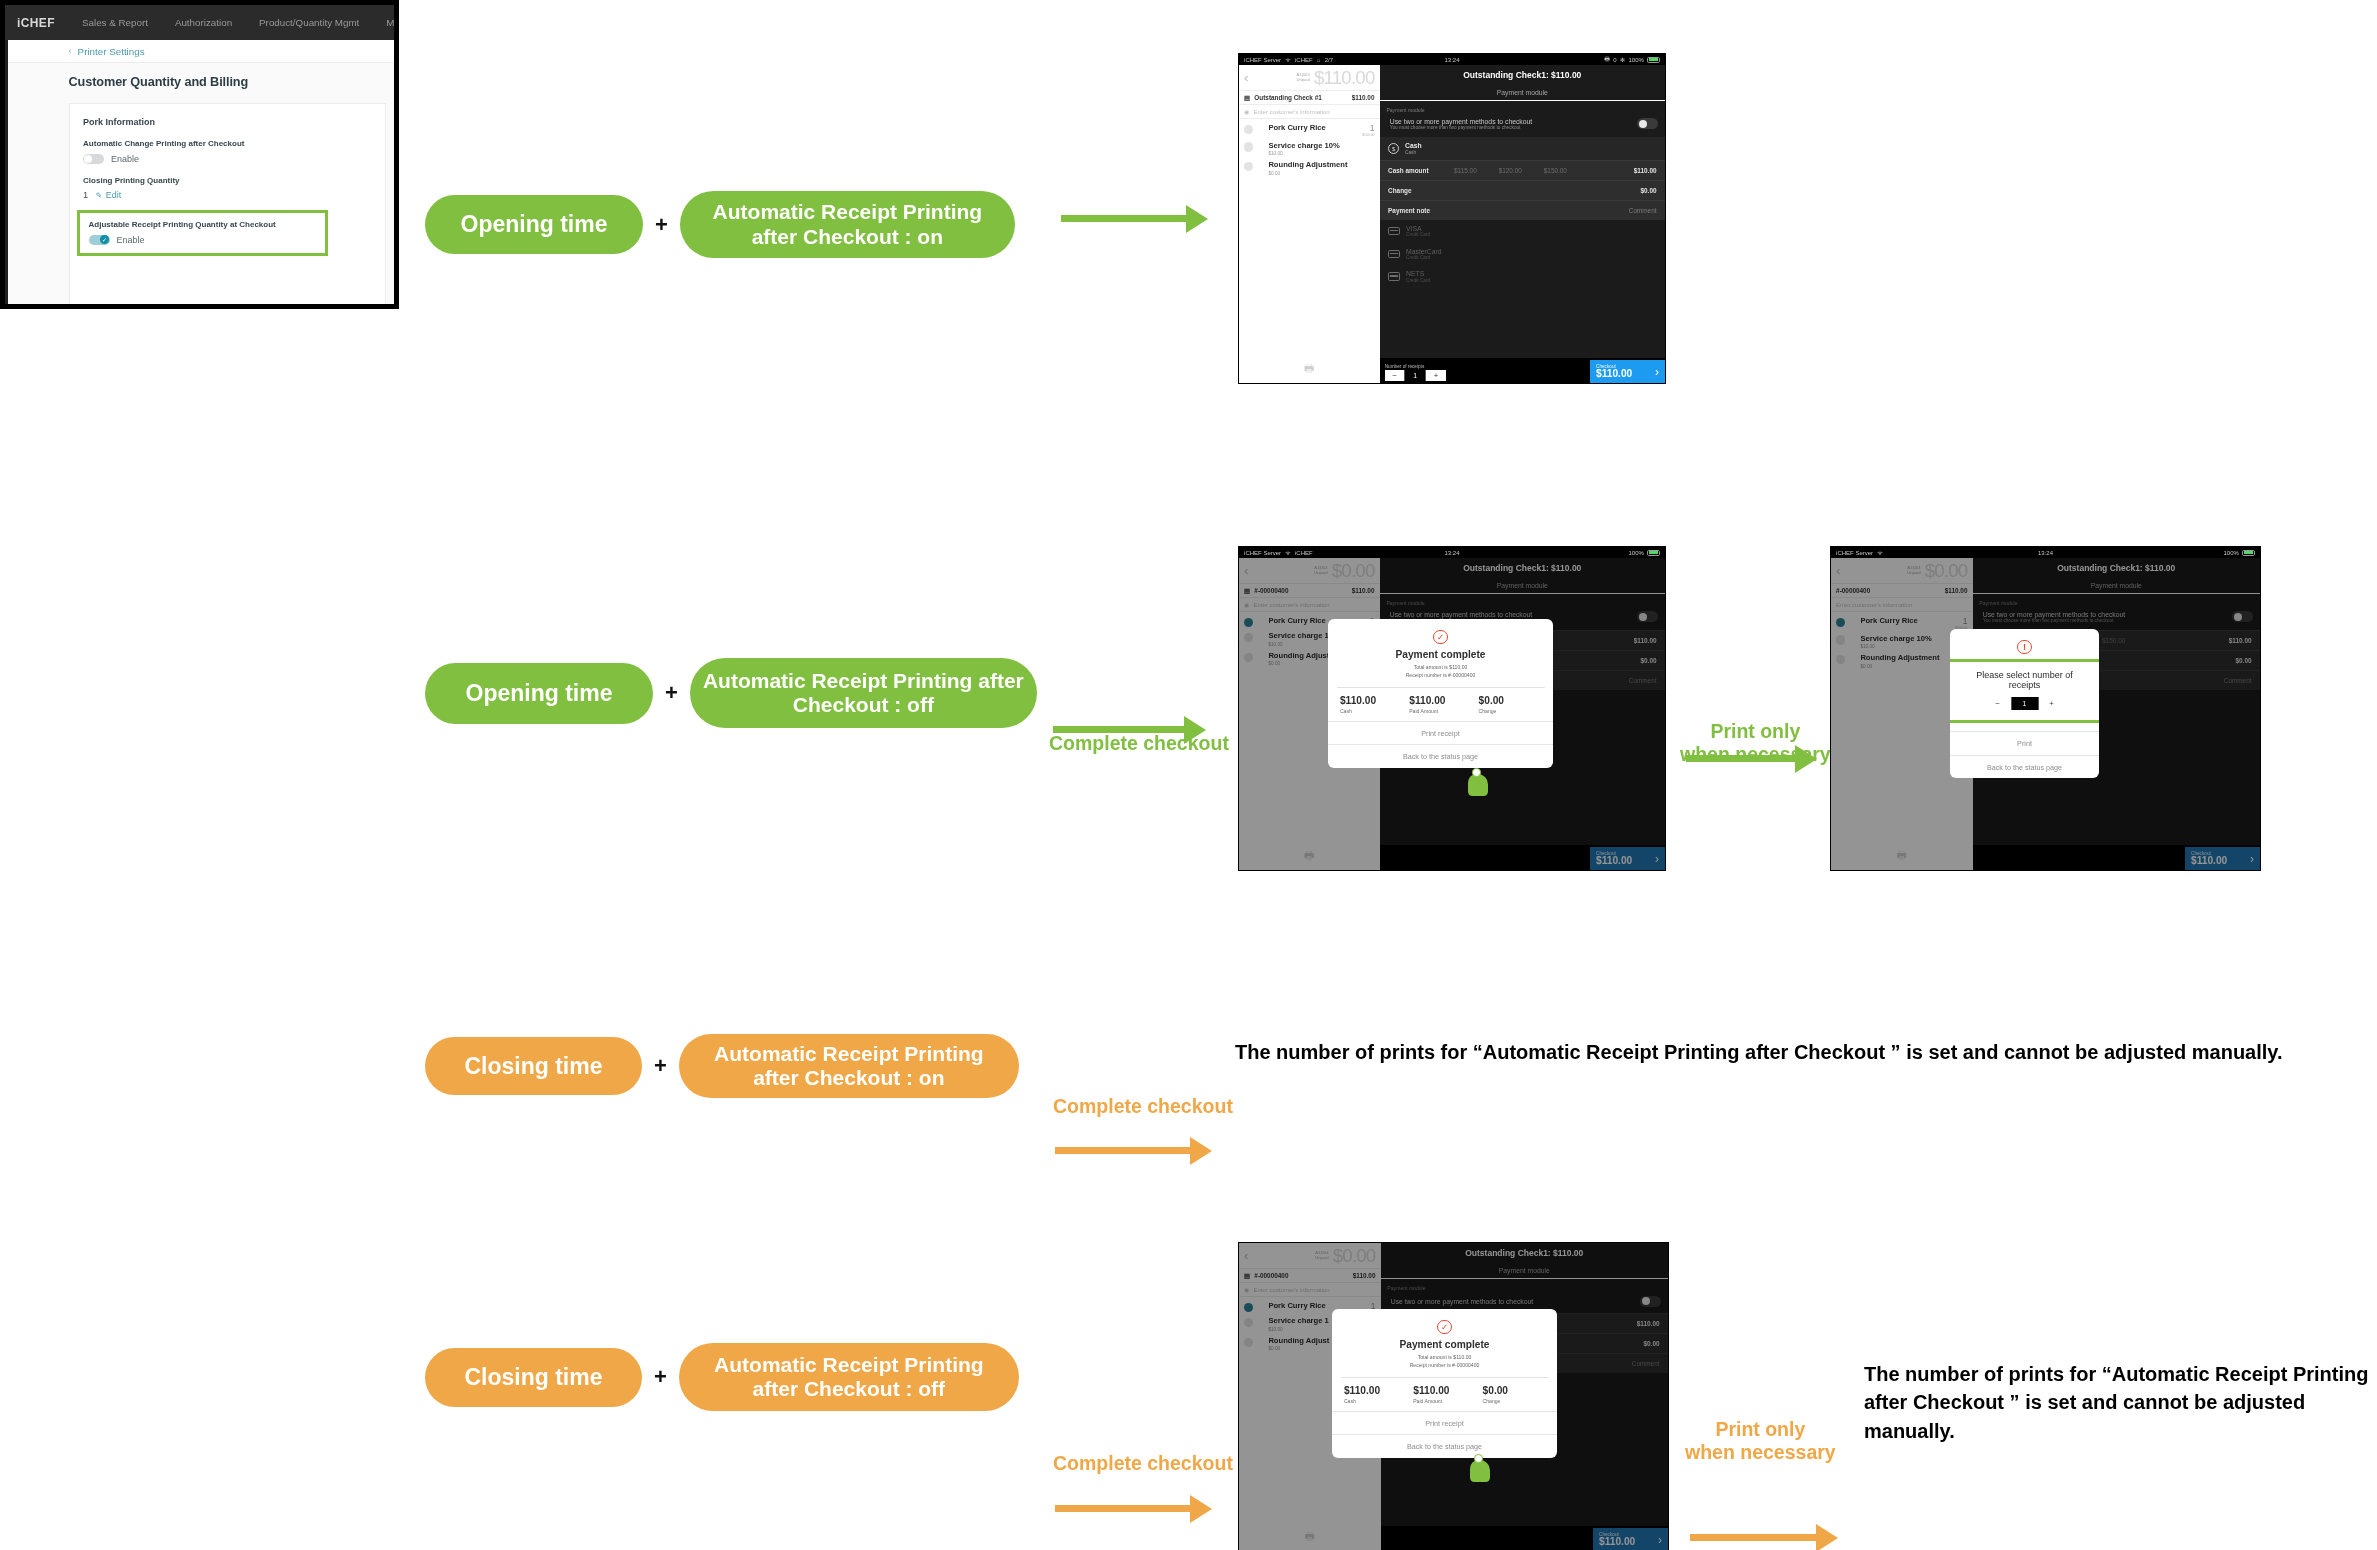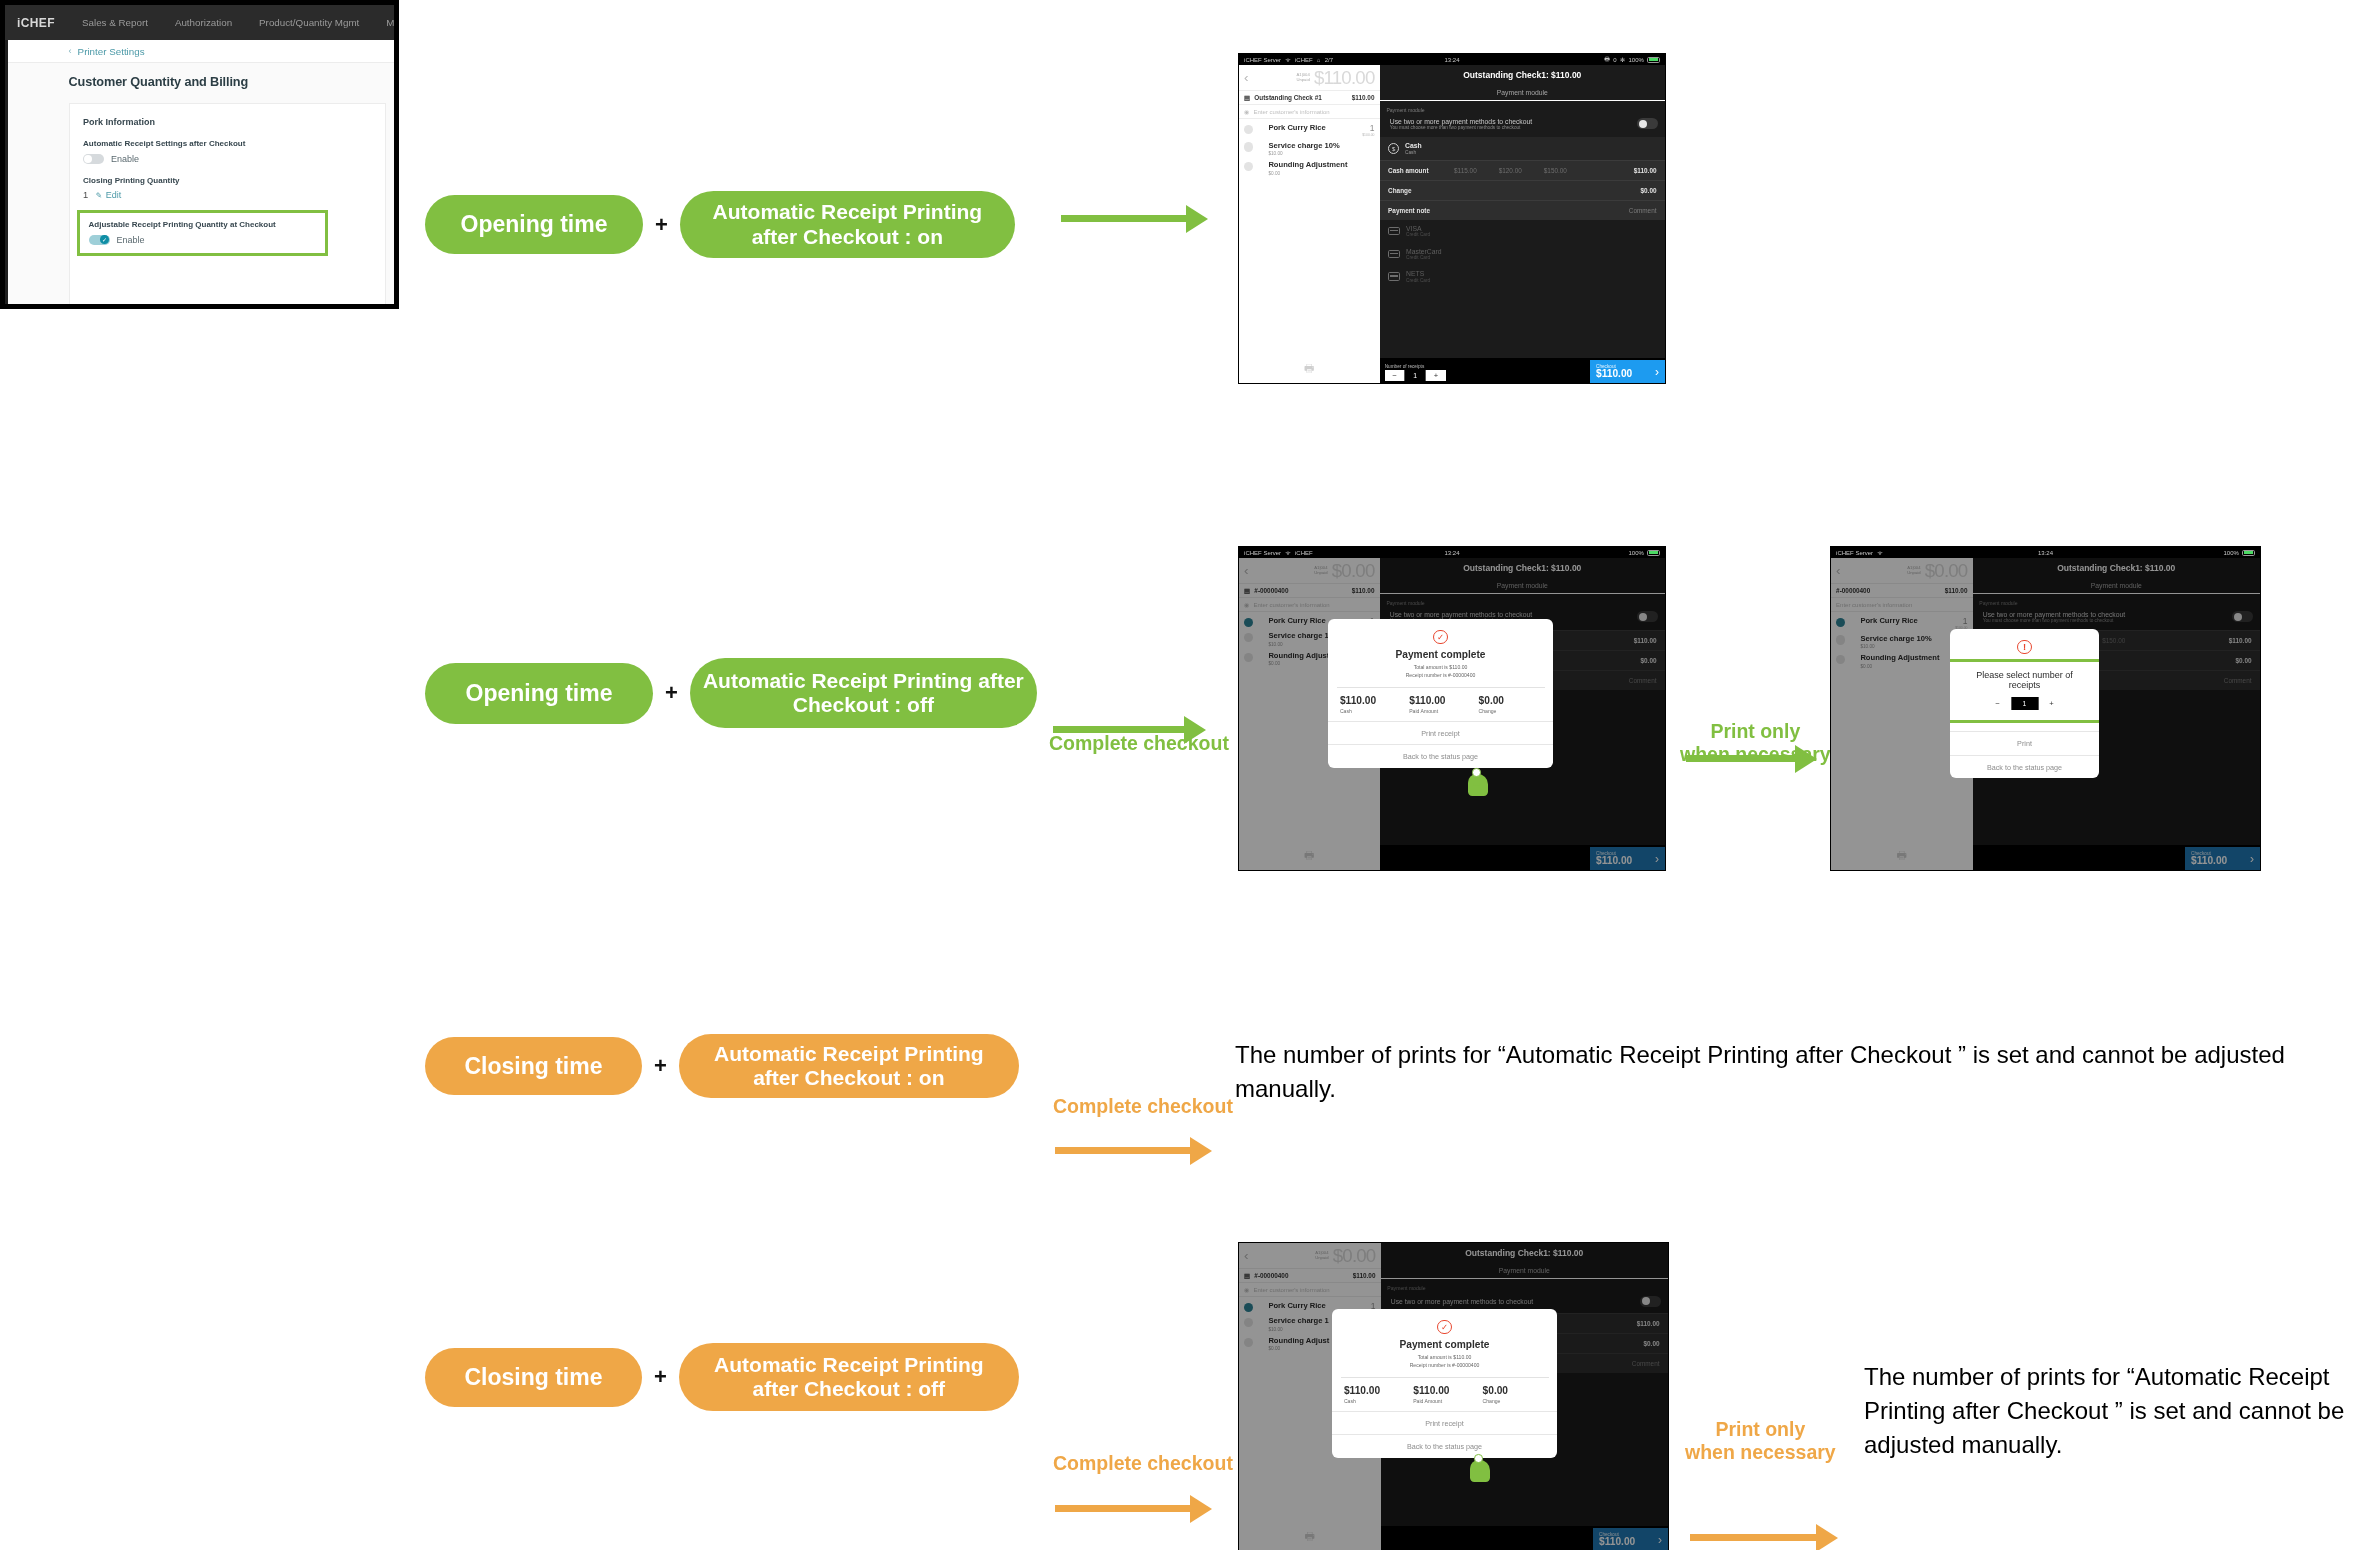--- a/index.html
+++ b/index.html
@@ -76,21 +76,21 @@
     border-bottom: 14.4px solid transparent; margin-left: -0.8px;
   }
   .arrow.green .shaft { background: #81bf41; }
   .arrow.green .head { border-left: 22px solid #81bf41; }
   .arrow.orange .shaft { background: #efa747; }
   .arrow.orange .head { border-left: 22px solid #efa747; }
 
   .cap { font-weight: 700; font-size: 19.5px; line-height: 1.18; white-space: nowrap; }
   .cap.green { color: #81bf41; }
   .cap.orange { color: #efa747; }
-  .statement { font-size: 24px; font-weight: 400; color: #000; line-height: 1.42; }
+  .statement { font-size: 20px; font-weight: 700; color: #000; line-height: 1.42; }
 
   
   .tablet {
     position: absolute; background: #000; overflow: hidden;
     border: 1.7px solid #000;
   }
   .tb-status {
     position: absolute; left: 0; right: 0; top: 0; height: 11px;
     background: #000; color: #c7c7c7; font-size: 6px;
     display: flex; align-items: center; padding: 0 5.1px;
@@ -213,21 +213,21 @@
     <div class="web-body">
       <div class="web-crumb">
         <span class="crumb-chev">‹</span>
         <span class="crumb-text">Printer Settings</span>
       </div>
       <div class="web-content">
         <div class="page-title">Customer Quantity and Billing</div>
         <div class="card">
           <div class="sec-title">Pork Information</div>
 
-          <div class="field-label">Automatic Receipt Settings after Checkout</div>
+          <div class="field-label">Automatic Change Printing after Checkout</div>
           <div class="toggle-row">
             <span class="toggle">
                 <span class="knob"></span>
               </span>
             <span class="toggle-text">Enable</span>
           </div>
 
           <div class="field-label">Closing Printing Quantity</div>
           <div class="qty-row">
             <span class="qty-val">1</span>

